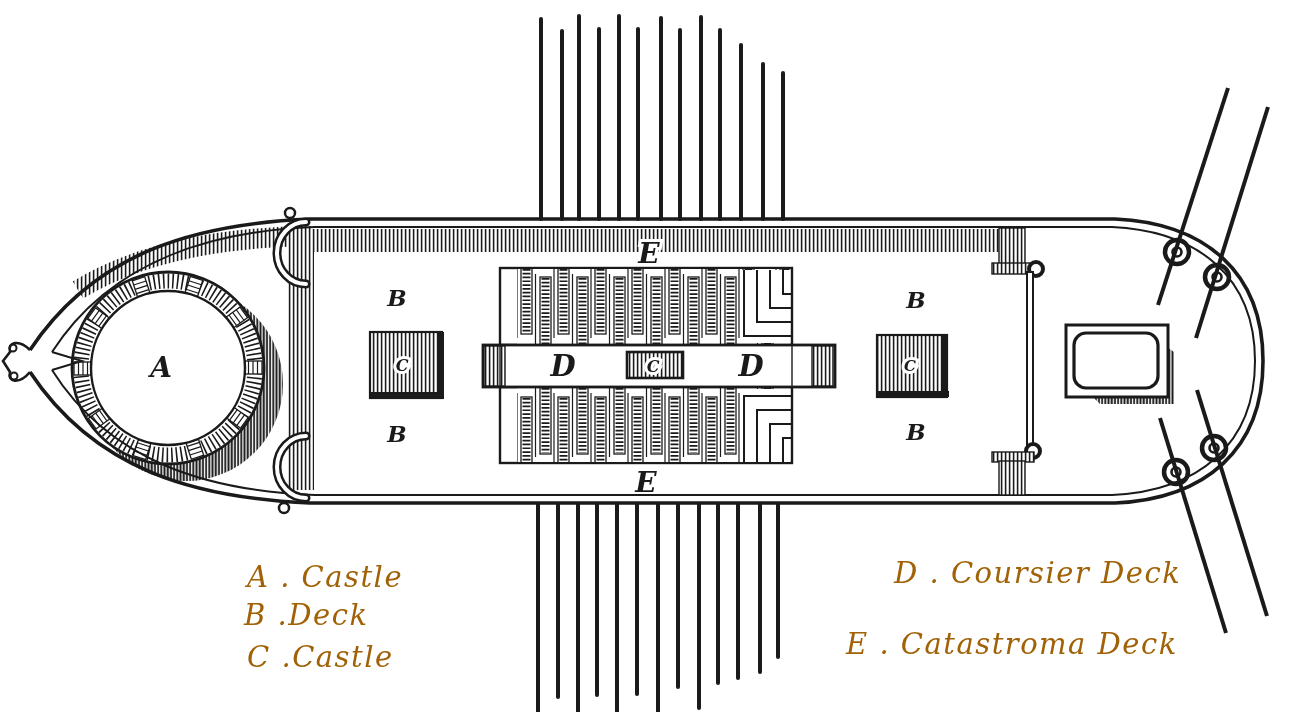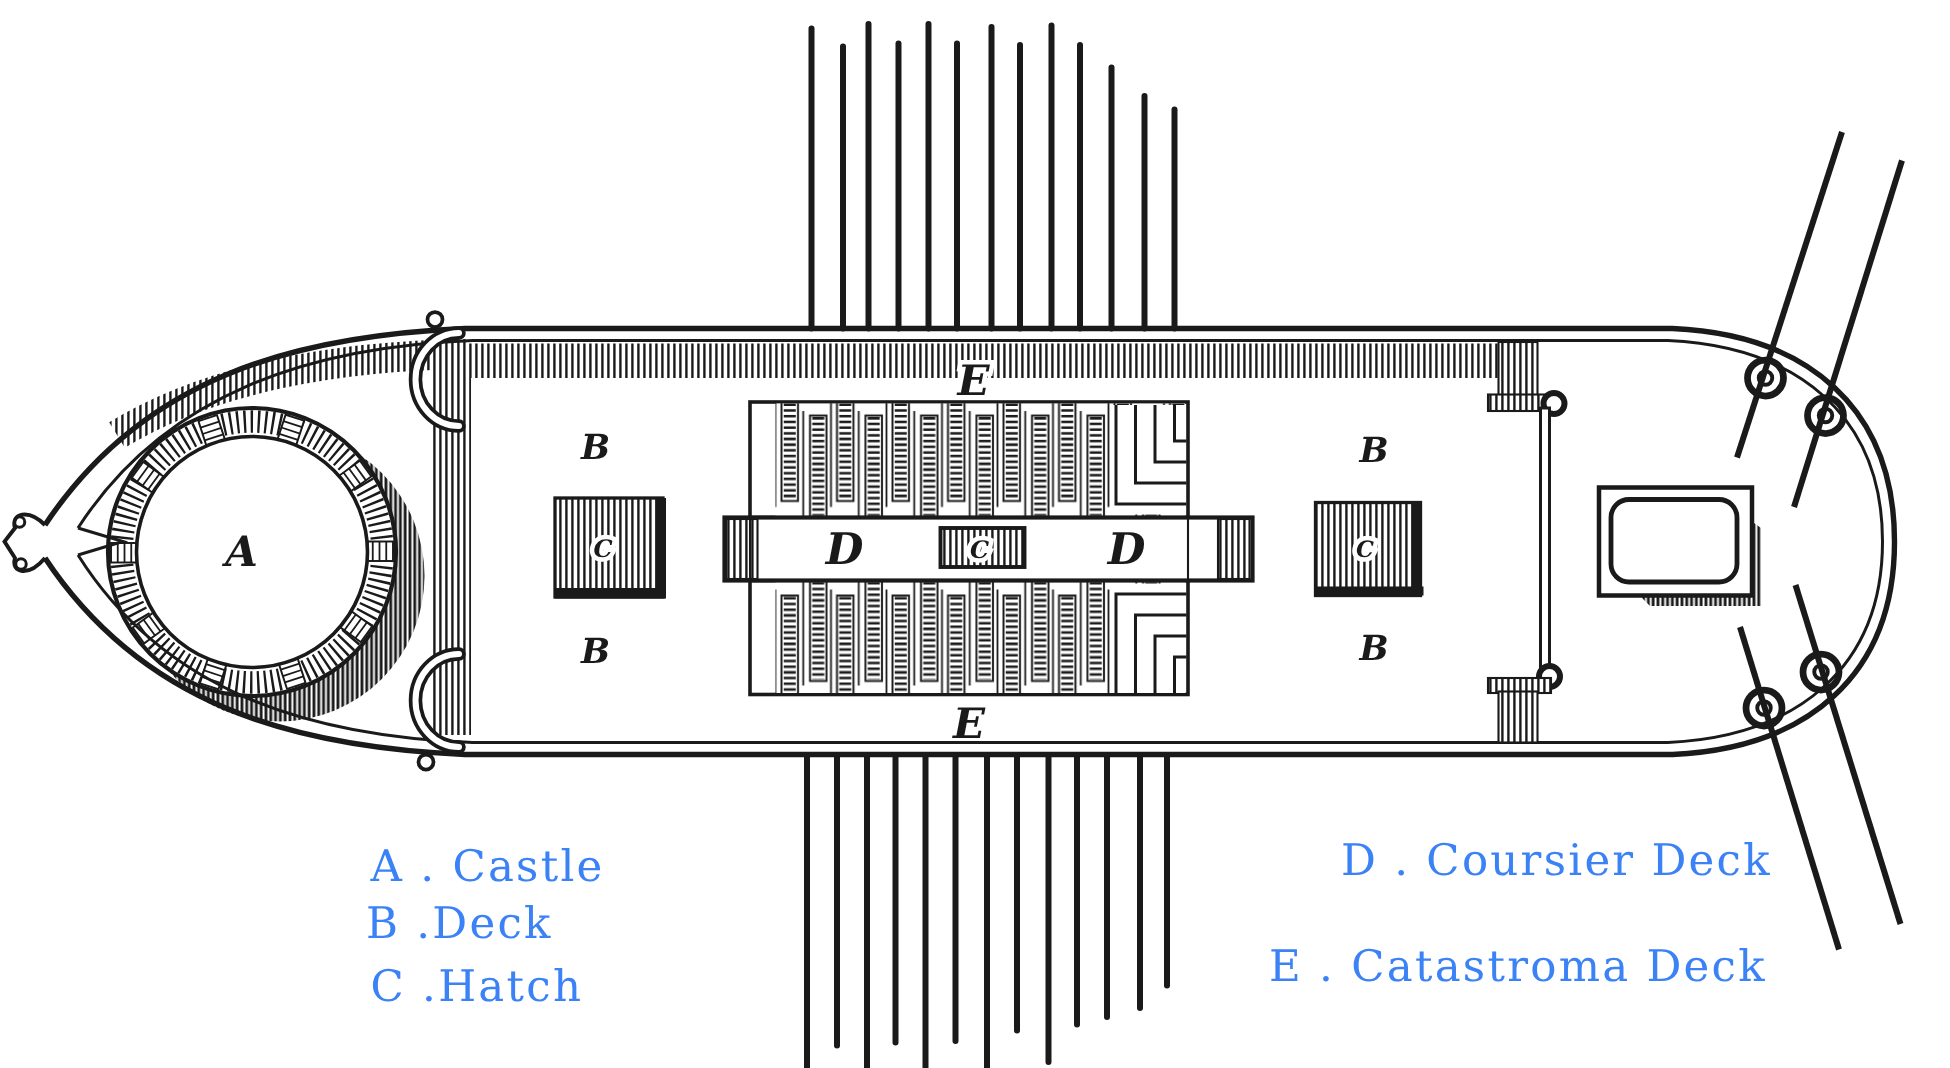--- a/index.html
+++ b/index.html
@@ -1,21 +1,21 @@
 <!DOCTYPE html>
 <html><head>
 <meta charset="utf-8">
 <style>
   html,body{margin:0;padding:0;background:#ffffff;}
   body{width:1300px;height:712px;overflow:hidden;}
   .stage{position:relative;width:1300px;height:712px;background:#ffffff;font-family:"DejaVu Serif",serif;}
   svg{position:absolute;left:0;top:0;}
   svg text{font-family:"DejaVu Serif",serif;font-style:italic;font-weight:bold;fill:#1a1a1a;text-anchor:middle;}
   .halo{paint-order:stroke;stroke:#ffffff;stroke-width:6px;}
-  .legend-line{position:absolute;font-weight:500;font-size:29px;color:#3b82f6;white-space:pre;letter-spacing:1.5px;}
+  .legend-line{position:absolute;font-style:italic;font-weight:500;font-size:29px;color:#a16207;white-space:pre;letter-spacing:1.5px;}
 </style>
 </head>
 <body>
 
 <div class="stage">
 
 <svg width="1300" height="712" viewBox="0 0 1300 712">
   <defs>
 
     <pattern id="vh" patternUnits="userSpaceOnUse" width="4" height="8">
@@ -218,18 +218,18 @@
     <text x="563" y="376" font-size="29">D</text>
     <text x="751" y="376" font-size="29">D</text>
     <text class="halo" x="649" y="263" font-size="28">E</text>
     <text x="646" y="492" font-size="28">E</text>
   </g>
 </svg>
 
 <div>
   <div class="legend-line" style="left:247px;top:560px;">A . Castle</div>
   <div class="legend-line" style="left:244px;top:598px;">B .Deck</div>
-  <div class="legend-line" style="left:247px;top:640px;">C .Hatch</div>
+  <div class="legend-line" style="left:247px;top:640px;">C .Castle</div>
   <div class="legend-line" style="left:894px;top:556px;">D . Coursier Deck</div>
   <div class="legend-line" style="left:846px;top:627px;">E . Catastroma Deck</div>
 </div>
 
 </div>
 
 </body></html>

